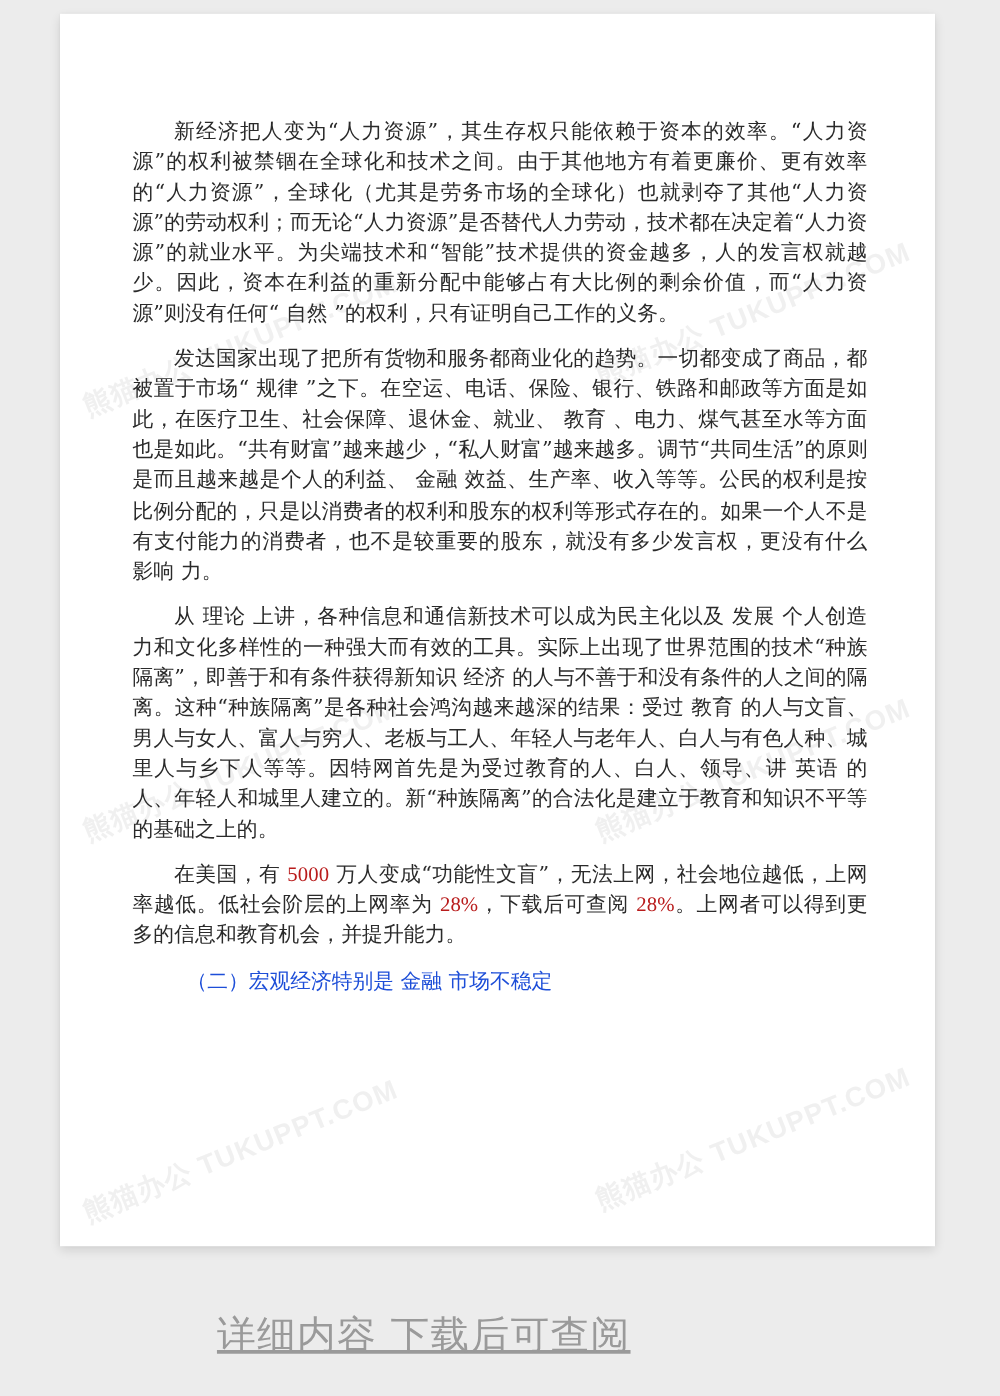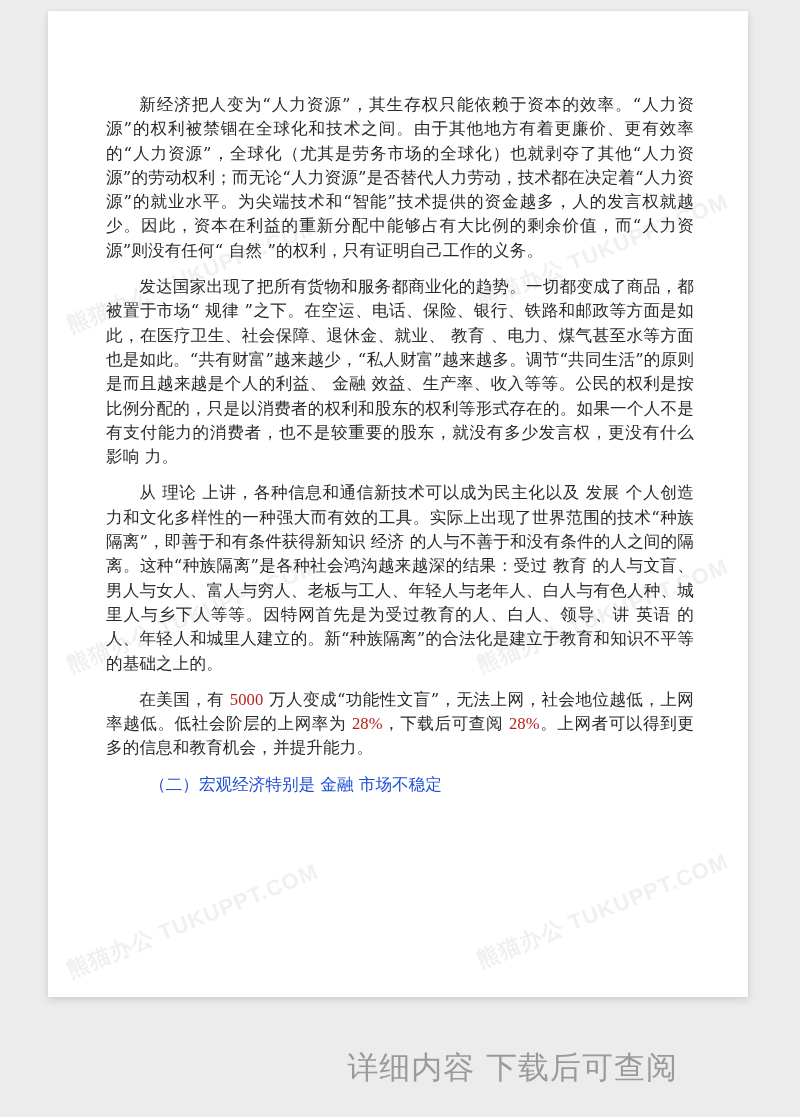--- a/index.html
+++ b/index.html
@@ -67,26 +67,27 @@
     transform: rotate(-22deg);
     white-space: nowrap;
     pointer-events: none;
     letter-spacing: 1px;
   }
   .footer-text {
     position: absolute;
     left: 0;
     width: 678px;
     top: 1047px;
-    text-align: right;
+    text-align: center;
     font-family: "DejaVu Sans", sans-serif;
     font-size: 31px;
     color: #9a9a9a;
     letter-spacing: 1px;
     font-weight: 300;
+    text-decoration: underline;
   }
 </style>
 </head>
 <body>
 
 <div class="page">
 
   <div class="watermark" style="left:10px;top:250px;">熊猫办公 TUKUPPT.COM</div>
   <div class="watermark" style="left:420px;top:225px;">熊猫办公 TUKUPPT.COM</div>
   <div class="watermark" style="left:10px;top:590px;">熊猫办公 TUKUPPT.COM</div>

